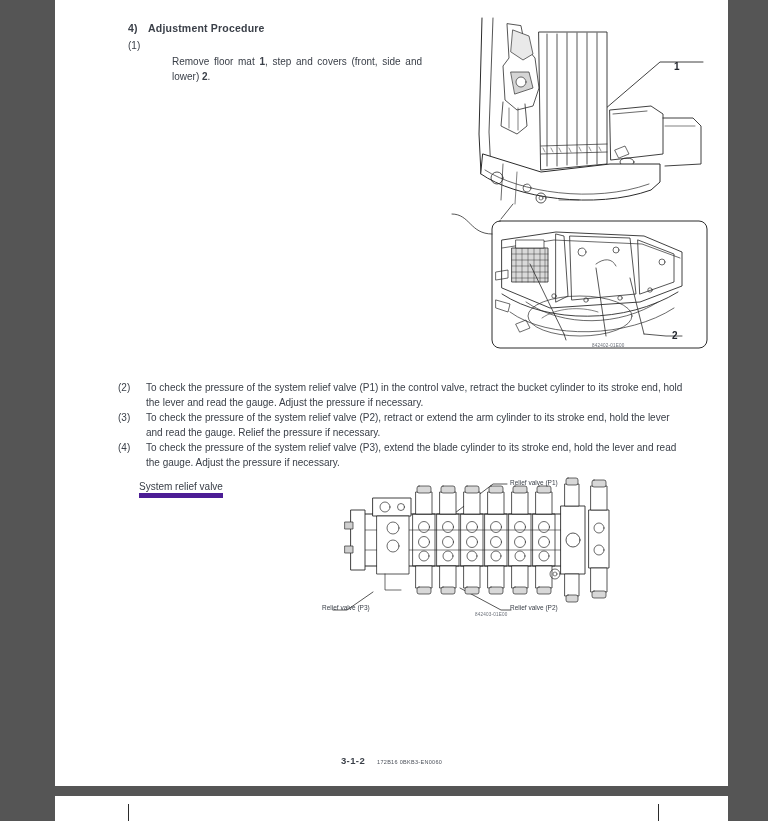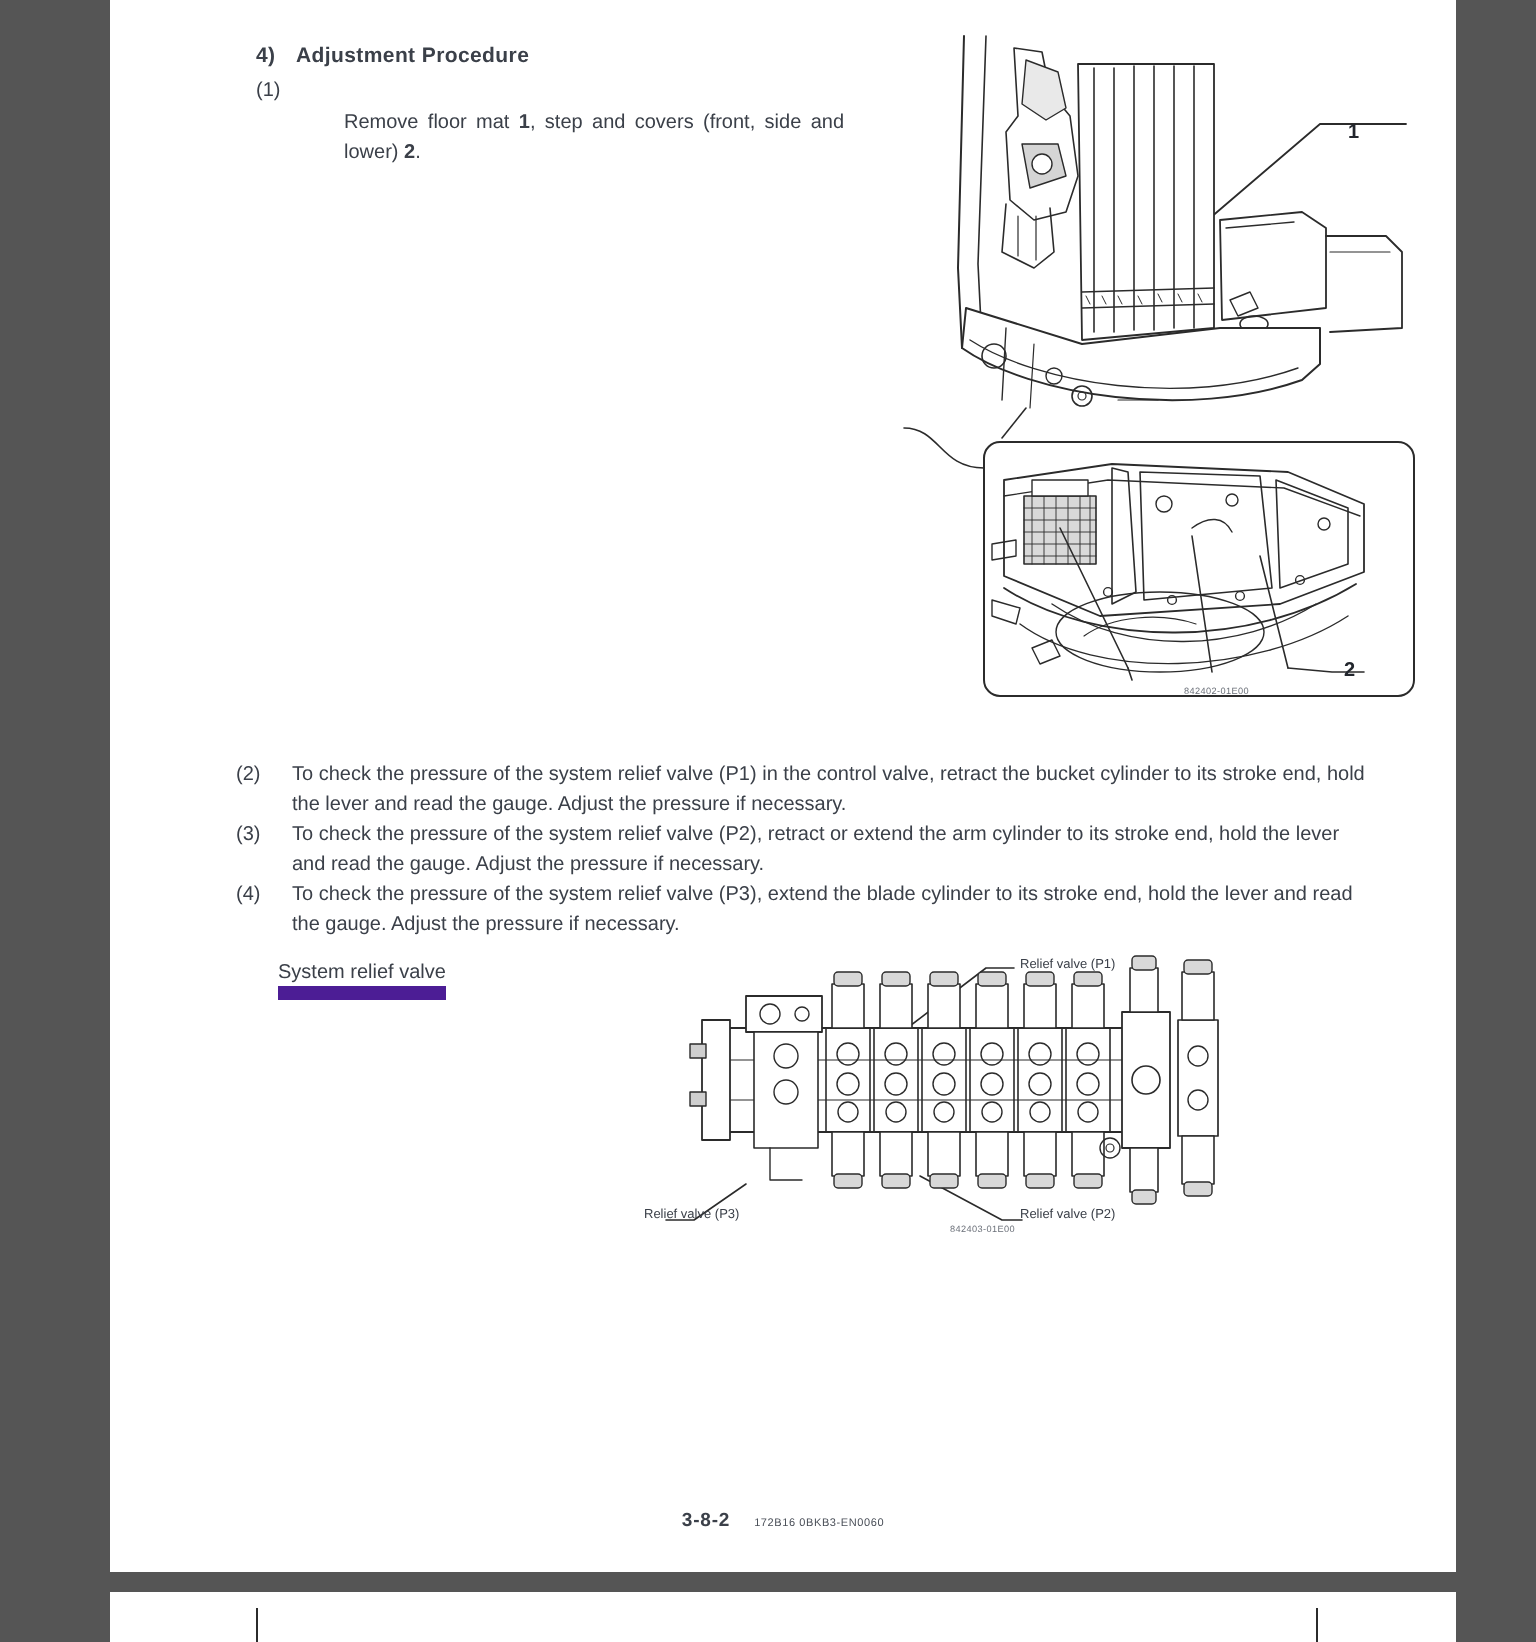--- a/index.html
+++ b/index.html
@@ -74,21 +74,21 @@
   #item1 { left: 73px; top: 38px; width: 310px; }
   #item2 { left: 63px; top: 380px; width: 566px; }
   #item3 { left: 63px; top: 410px; width: 566px; }
   #item4 { left: 63px; top: 440px; width: 566px; }
 
   .subhead {
     position: absolute;
     left: 84px;
     top: 481px;
     font-size: 10px;
-    border-bottom: 7px solid #4c1d95;
+    border-bottom: 5px solid #4c1d95;
     padding-bottom: 1px;
   }
 
   
   .footer {
     position: absolute;
     left: 0;
     right: 0;
     top: 750px;
     text-align: center;
@@ -162,21 +162,21 @@
           </span>
       </div>
 
       <div class="li" id="item2">
         <span class="marker">(2)</span>
         <span class="body">To check the pressure of the system relief valve (P1) in the control valve, retract the bucket cylinder to its stroke end, hold the lever and read the gauge. Adjust the pressure if necessary.</span>
       </div>
 
       <div class="li" id="item3">
         <span class="marker">(3)</span>
-        <span class="body">To check the pressure of the system relief valve (P2), retract or extend the arm cylinder to its stroke end, hold the lever and read the gauge. Adjust the pressure if necessary.</span>
+        <span class="body">To check the pressure of the system relief valve (P2), retract or extend the arm cylinder to its stroke end, hold the lever and read the gauge. Relief the pressure if necessary.</span>
       </div>
 
       <div class="li" id="item4">
         <span class="marker">(4)</span>
         <span class="body">To check the pressure of the system relief valve (P3), extend the blade cylinder to its stroke end, hold the lever and read the gauge. Adjust the pressure if necessary.</span>
       </div>
 
       <div class="subhead">System relief valve</div>
 
       <div class="fig" id="fig-top">
@@ -399,21 +399,21 @@
           <circle cx="300" cy="104" r="5" stroke-width="0.7"></circle>
           <circle cx="300" cy="104" r="2" stroke-width="0.6"></circle>
         </svg>
       </div>
       <div class="callout-label" id="label-p1">Relief valve (P1)</div>
       <div class="callout-label" id="label-p2">Relief valve (P2)</div>
       <div class="callout-label" id="label-p3">Relief valve (P3)</div>
       <div class="figcode" id="figcode-valve">842403-01E00</div>
 
       <div class="footer">
-        <span class="pageno">3-8-2</span><span class="doccode">172B16  0BKB3-EN0060</span>
+        <span class="pageno">3-1-2</span><span class="doccode">172B16  0BKB3-EN0060</span>
       </div>
 
     </div>
   </div>
 
   <div class="page page-next">
     <div class="margin-rule" style="left:73px; top:8px; height:17px;"></div>
     <div class="margin-rule" style="left:603px; top:8px; height:17px;"></div>
   </div>
 

